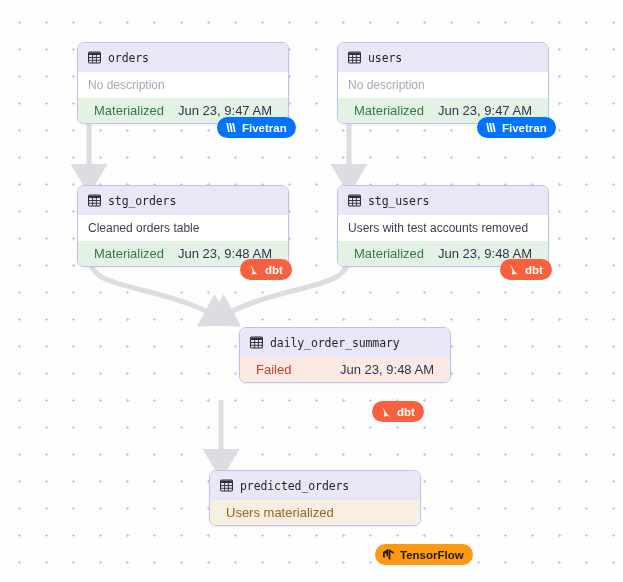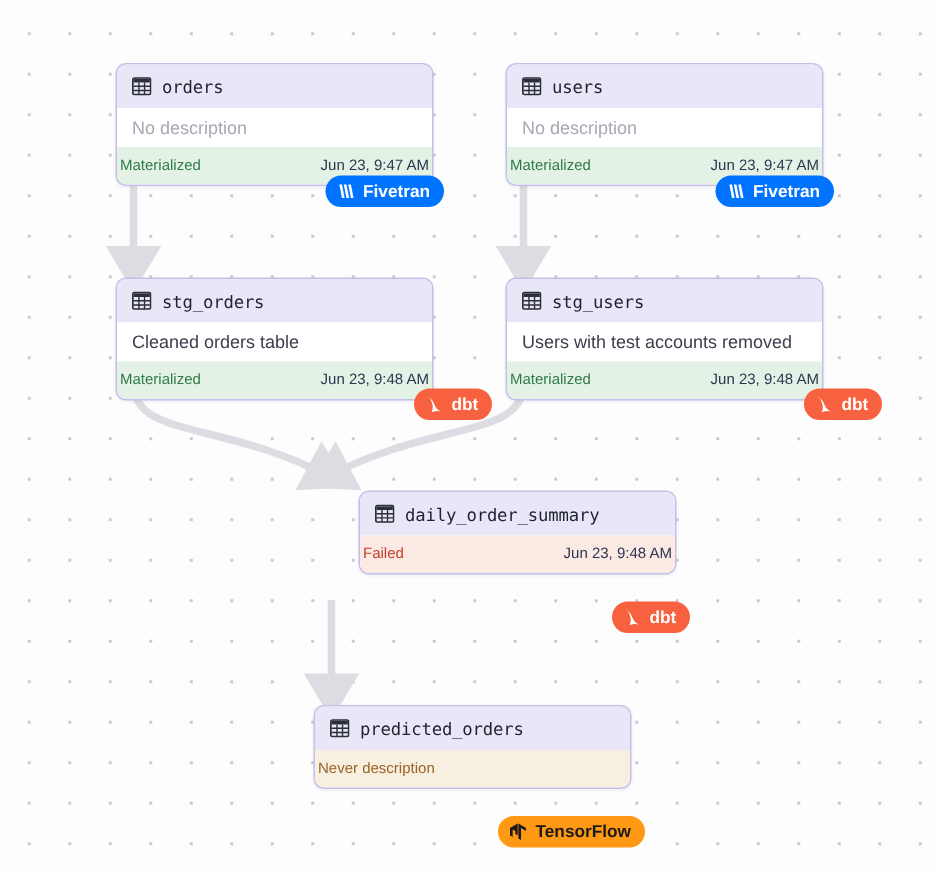--- a/index.html
+++ b/index.html
@@ -82,24 +82,24 @@
     white-space: nowrap;
     overflow: hidden;
     display: flex;
     align-items: center;
   }
   .node-desc.empty {
     color: #a6a8b4;
   }
 
   .node-footer {
-    padding: 5px 2px;
+    padding: 5px 16px;
     height: 25px;
     box-sizing: border-box;
-    font-size: 10px;
+    font-size: 13px;
     display: flex;
     align-items: center;
     justify-content: space-between;
     white-space: nowrap;
   }
   .node-footer.ok {
     background: #e4f2e6;
   }
   .node-footer.ok .status { color: #2f7b47; }
   .node-footer.ok .stamp  { color: #2e3550; }
@@ -123,22 +123,22 @@
     height: 21px;
     padding: 0 9px 0 7px;
     border-radius: 11px;
     font-size: 11.5px;
     font-weight: bold;
     color: #ffffff;
     white-space: nowrap;
     box-sizing: border-box;
   }
   .badge.fivetran   { background: #0073ff; }
-  .badge.dbt        { background: #f8613f; margin-left: 36px; }
-  .badge.tensorflow { background: #ff9812; color: #1b1b1b; }
+  .badge.dbt        { background: #f8613f; }
+  .badge.tensorflow { background: #ff9812; color: #1b1b1b; margin-left: 43px; }
 
   .badge-icon {
     width: 13px;
     height: 13px;
     flex: 0 0 13px;
     display: block;
   }
 </style>
 </head>
 <body>
@@ -298,21 +298,21 @@
         <rect x="0.6" y="1.1" width="12.8" height="11.8" rx="1.2" fill="none" stroke="#2b2e3b" stroke-width="1.2"></rect>
         <rect x="1.2" y="1.7" width="11.6" height="2.6" fill="#2b2e3b"></rect>
         <line x1="1" y1="7" x2="13" y2="7" stroke="#2b2e3b" stroke-width="1"></line>
         <line x1="1" y1="10" x2="13" y2="10" stroke="#2b2e3b" stroke-width="1"></line>
         <line x1="5" y1="4.3" x2="5" y2="12.9" stroke="#2b2e3b" stroke-width="1"></line>
         <line x1="9" y1="4.3" x2="9" y2="12.9" stroke="#2b2e3b" stroke-width="1"></line>
       </svg>
       <span class="node-title">predicted_orders</span>
     </div>
     <div class="node-footer never">
-      <span class="status">Never description</span>
+      <span class="status">Users materialized</span>
       <span class="stamp"></span>
     </div>
   </div>
   <div class="badge tensorflow" style="left:332px; top:544px;">
     <svg class="badge-icon" viewBox="0 0 14 14">
       <path d="M7.1,1.1 L12.6,4.3 L12.6,6.4 L9.0,4.3 L9.0,12.9 L7.1,11.8 Z" fill="#1b1b1b"></path>
       <path d="M6.6,1.1 L1.1,4.3 L1.1,9.7 L3.0,10.8 L3.0,5.4 L4.9,6.5 L4.9,8.6 L6.6,9.6 Z" fill="#1b1b1b"></path>
     </svg>
     <span>TensorFlow</span>
   </div>

